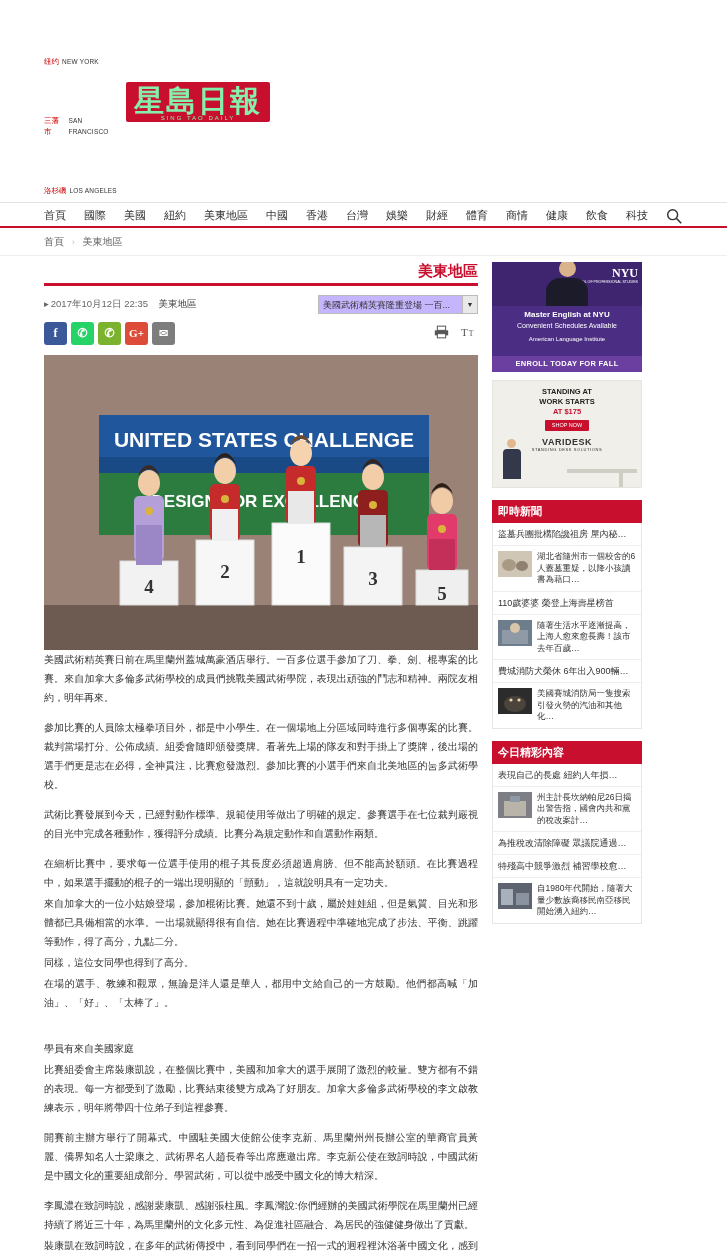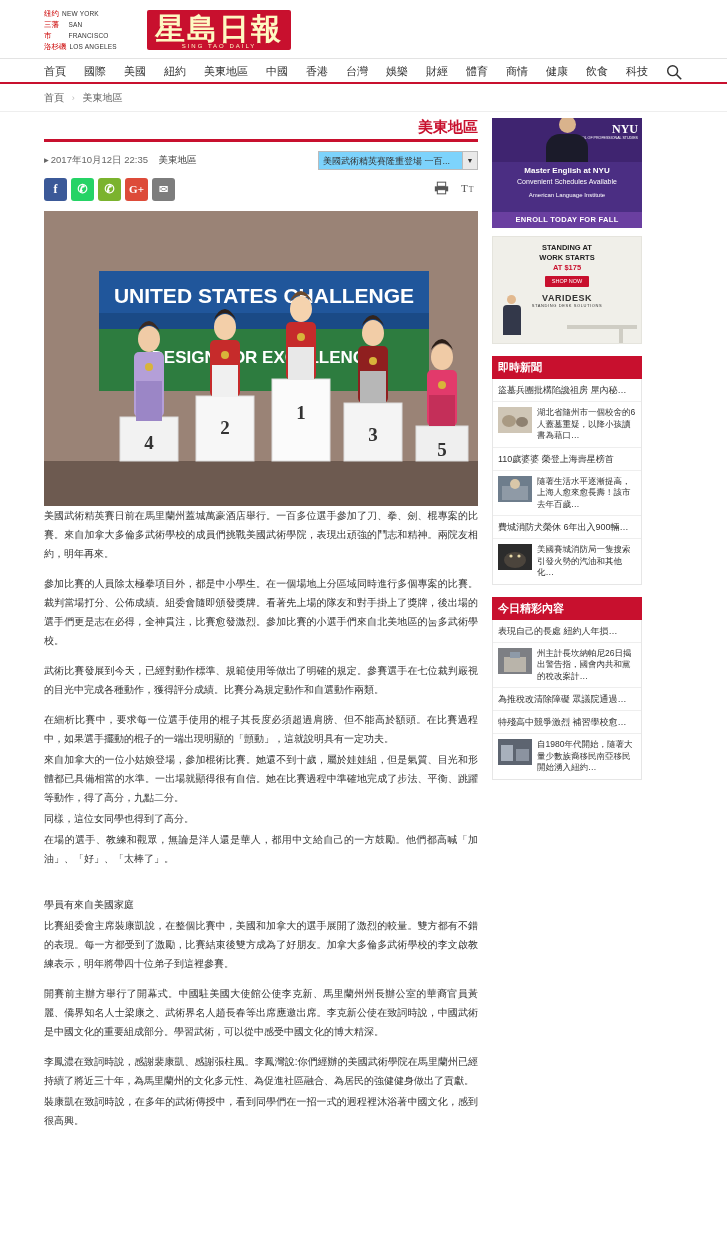--- a/index.html
+++ b/index.html
@@ -13,29 +13,28 @@
   }
   .page { width: 727px; position: relative; overflow: hidden; }
 
   
   .masthead {
     display:flex; align-items:center;
     padding: 8px 0 6px 44px;
     background:#fff;
   }
   .edition-list { font-size: 7.5px; line-height: 11px; color:#333; width:78px; }
-  .edition-row { display:flex; gap:3px; align-items:center; }
+  .edition-row { display:flex; gap:3px; align-items:center;margin-top:48px; }
   .edition-cn { color:#c00; font-size:7.5px; }
   .edition-en { color:#333; font-size:6.5px; letter-spacing:.2px; }
   .logo-wrap { display:flex; align-items:center; margin-left:4px; }
   .logo-box {
-    background:#c8102e; color:#fef9c3;
+    background:#c8102e; color:#86efac;
     padding:3px 8px 1px 8px;
     border-radius:2px;
-    margin-left:21px;
   }
   .logo-cn {
     font-family:"Liberation Serif", serif;
     font-weight:bold; font-size:30px; line-height:32px;
     letter-spacing:2px;
   }
   .logo-en { font-size:6px; letter-spacing:2px; text-align:center; margin-top:-2px;}
 
   
   .navbar {
@@ -83,21 +82,21 @@
   .headline {
     color:#c8102e; font-weight:bold; font-size:19px; line-height:25px;
     font-family:"Liberation Serif", serif;
     margin: 2px 0 9px 0;
   }
   .meta-row { display:flex; align-items:center; justify-content:space-between; margin-bottom:8px;}
   .meta { font-size:9.5px; color:#666; }
   .meta .clock { margin-right:2px; }
   .meta .cat { margin-left:8px; color:#444; }
   .title-select {
-    font-size:9px; color:#333; background:#7dd3fc;
+    font-size:9px; color:#333; background:#c4b5fd;
     border:1px solid #bbb; padding:2px 18px 2px 4px;
     width:160px; height:19px; line-height:14px;
     overflow:hidden; white-space:nowrap; text-overflow:ellipsis;
     position:relative;
   }
   .select-wrap { position:relative; }
   .select-arrow {
     position:absolute; right:1px; top:1px; width:15px; height:17px;
     background:#e9e9e9; border-left:1px solid #bbb;
     font-size:7px; color:#333; text-align:center; line-height:17px;

